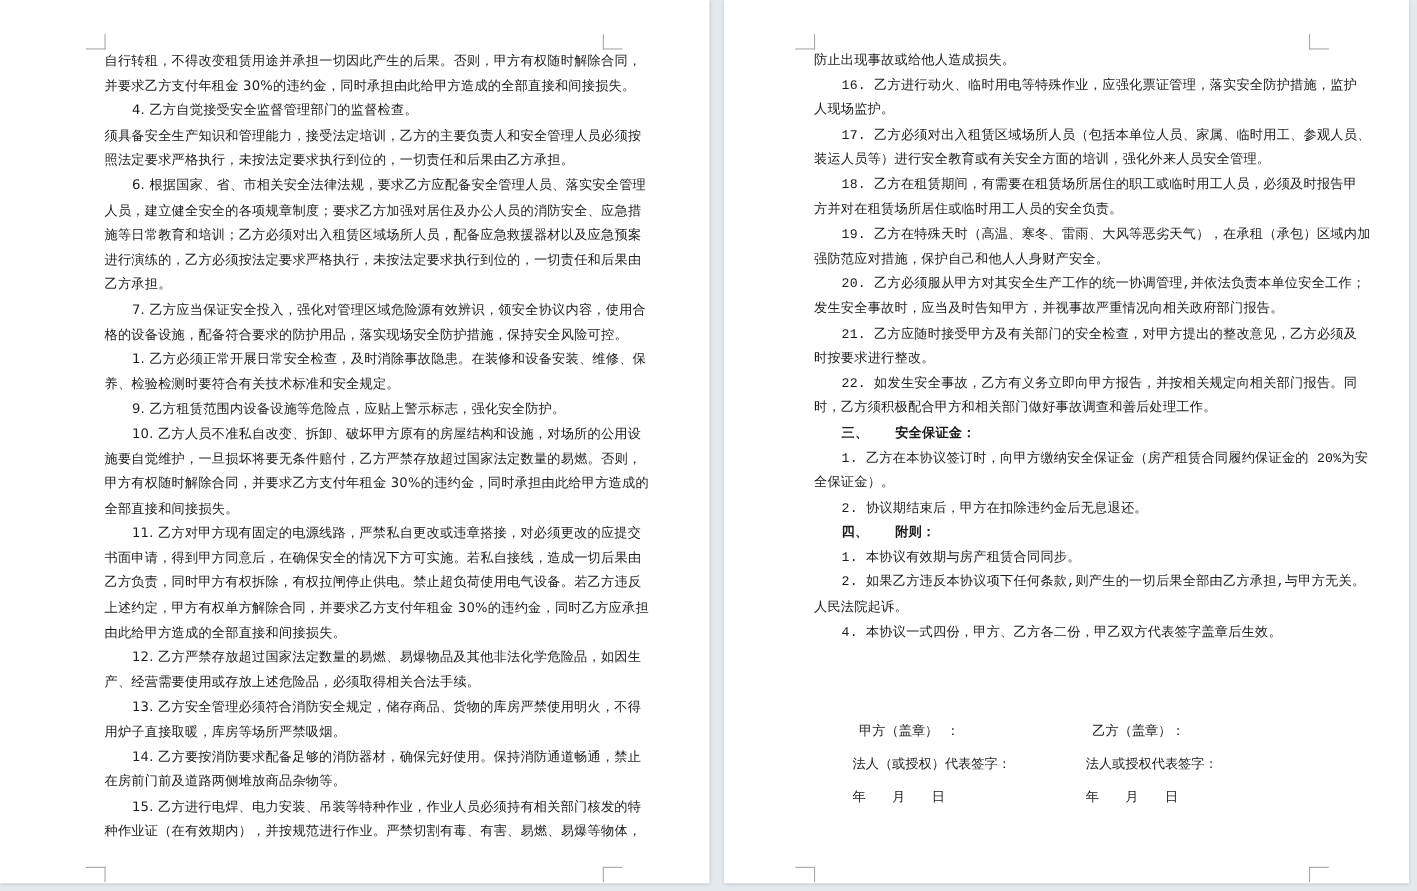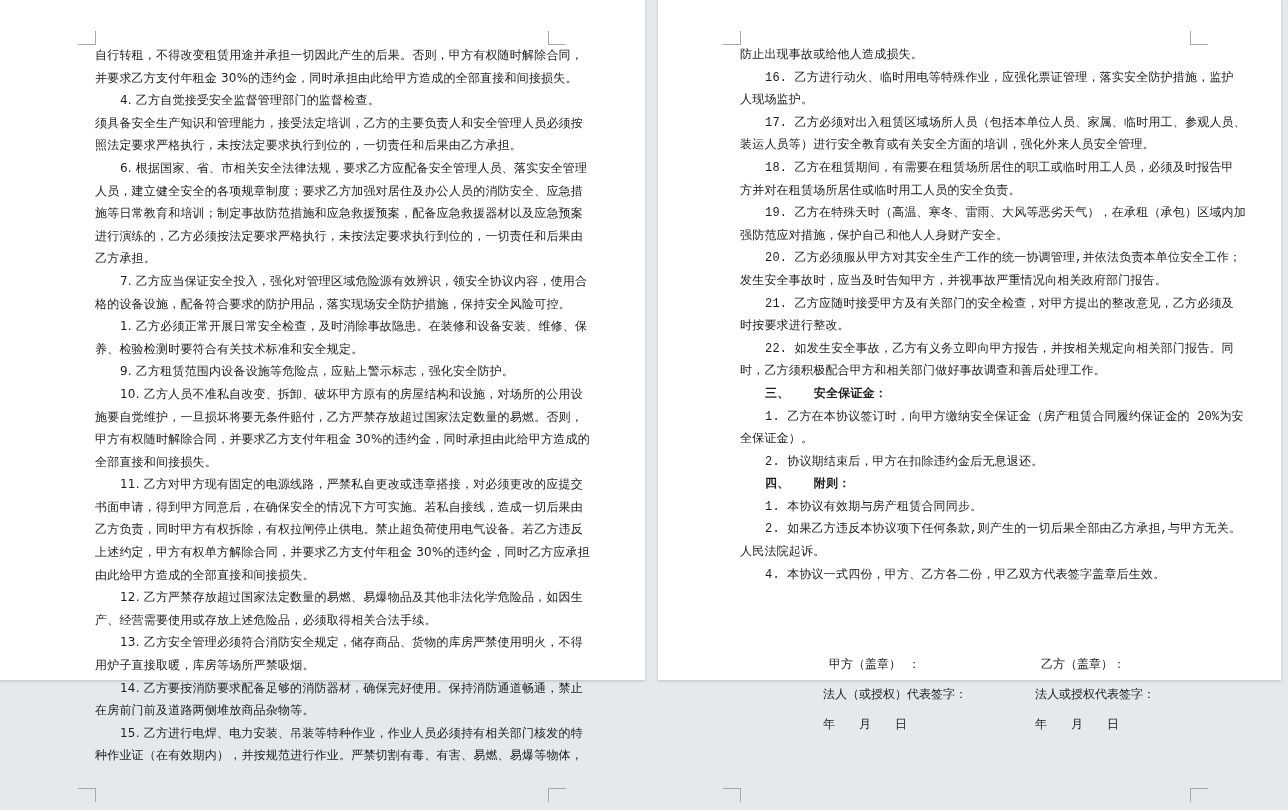--- a/index.html
+++ b/index.html
@@ -4,21 +4,21 @@
 <style>
   html,body{margin:0;padding:0;}
   body{
     width:1288px;height:810px;overflow:hidden;
     background:#e4e9ee;
     font-family:"DejaVu Sans","Liberation Sans",sans-serif;
     color:#1c1c1c;
   }
   .canvas{position:relative;width:1288px;height:810px;}
   .page{
-    position:absolute;top:0;height:680px;background:#ffffff;
+    position:absolute;top:0;height:803px;background:#ffffff;
     box-shadow:0 1px 3px rgba(0,0,0,.18);
   }
   #page1{left:0;width:645px;}
   #page2{left:658px;width:623px;font-family:Liberation Mono, monospace;}
   .textflow{position:absolute;font-size:12px;}
   #page1 .textflow{left:95px;top:44px;width:462px;}
   #page2 .textflow{left:82px;top:44px;width:452px;}
   .line{height:22.6px;line-height:22.6px;white-space:nowrap;letter-spacing:0.2px;}
   .line.ind{padding-left:25px;}
   .line.bold{font-weight:bold;}
@@ -30,21 +30,21 @@
   .mark.br{border-left:1px solid #a8a8a8;border-top:1px solid #a8a8a8;}
   #page1 .tl{left:78px;top:31px;}
   #page1 .tr{left:548px;top:31px;}
   #page1 .bl{left:78px;top:788px;}
   #page1 .br{left:548px;top:788px;}
   #page2 .tl{left:65px;top:31px;}
   #page2 .tr{left:532px;top:31px;}
   #page2 .bl{left:65px;top:788px;}
   #page2 .br{left:532px;top:788px;}
   
-  .sig{position:absolute;left:117px;top:650px;font-size:12px;margin-left:48px;}
+  .sig{position:absolute;left:117px;top:650px;font-size:12px;}
   .sig-row{display:flex;height:30px;line-height:30px;white-space:nowrap;}
   .sig-col1{width:212px;}
   .sig-row.r1 .sig-col1{padding-left:6px;}
   .sig-col2{padding-left:0;}
 </style>
 </head>
 <body>
 
 <div class="canvas">
 
@@ -54,21 +54,21 @@
     <div class="mark bl"></div>
     <div class="mark br"></div>
     <div class="textflow">
         <div class="line">自行转租，不得改变租赁用途并承担一切因此产生的后果。否则，甲方有权随时解除合同，</div>
         <div class="line">并要求乙方支付年租金 30%的违约金，同时承担由此给甲方造成的全部直接和间接损失。</div>
         <div class="line ind">4. 乙方自觉接受安全监督管理部门的监督检查。</div>
         <div class="line">须具备安全生产知识和管理能力，接受法定培训，乙方的主要负责人和安全管理人员必须按</div>
         <div class="line">照法定要求严格执行，未按法定要求执行到位的，一切责任和后果由乙方承担。</div>
         <div class="line ind">6. 根据国家、省、市相关安全法律法规，要求乙方应配备安全管理人员、落实安全管理</div>
         <div class="line">人员，建立健全安全的各项规章制度；要求乙方加强对居住及办公人员的消防安全、应急措</div>
-        <div class="line">施等日常教育和培训；制定事故防范措施和应急救援预案，配备应急救援器材以及应急预案</div>
+        <div class="line">施等日常教育和培训；乙方必须对出入租赁区域场所人员，配备应急救援器材以及应急预案</div>
         <div class="line">进行演练的，乙方必须按法定要求严格执行，未按法定要求执行到位的，一切责任和后果由</div>
         <div class="line">乙方承担。</div>
         <div class="line ind">7. 乙方应当保证安全投入，强化对管理区域危险源有效辨识，领安全协议内容，使用合</div>
         <div class="line">格的设备设施，配备符合要求的防护用品，落实现场安全防护措施，保持安全风险可控。</div>
         <div class="line ind">1. 乙方必须正常开展日常安全检查，及时消除事故隐患。在装修和设备安装、维修、保</div>
         <div class="line">养、检验检测时要符合有关技术标准和安全规定。</div>
         <div class="line ind">9. 乙方租赁范围内设备设施等危险点，应贴上警示标志，强化安全防护。</div>
         <div class="line ind">10. 乙方人员不准私自改变、拆卸、破坏甲方原有的房屋结构和设施，对场所的公用设</div>
         <div class="line">施要自觉维护，一旦损坏将要无条件赔付，乙方严禁存放超过国家法定数量的易燃。否则，</div>
         <div class="line">甲方有权随时解除合同，并要求乙方支付年租金 30%的违约金，同时承担由此给甲方造成的</div>

